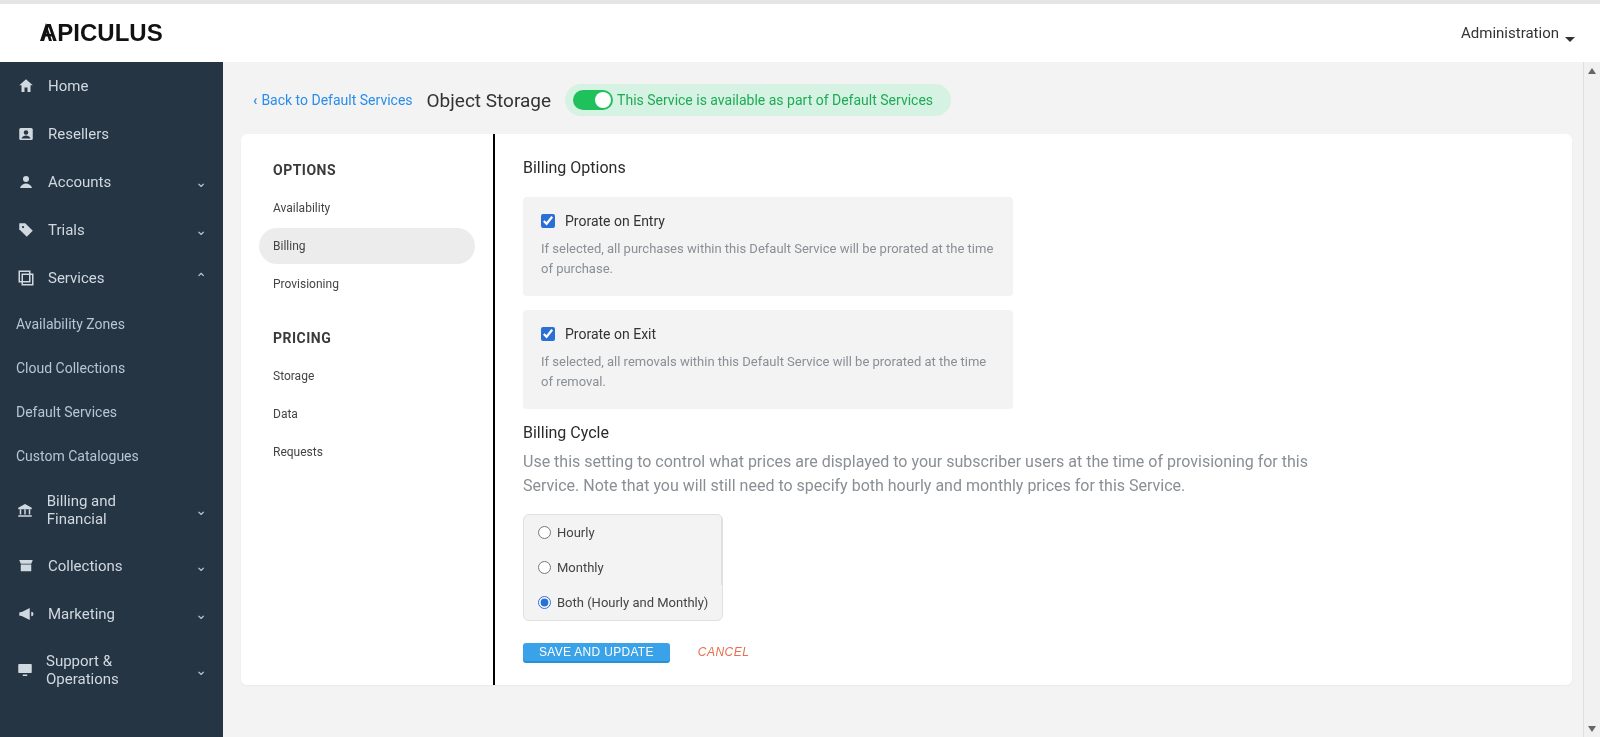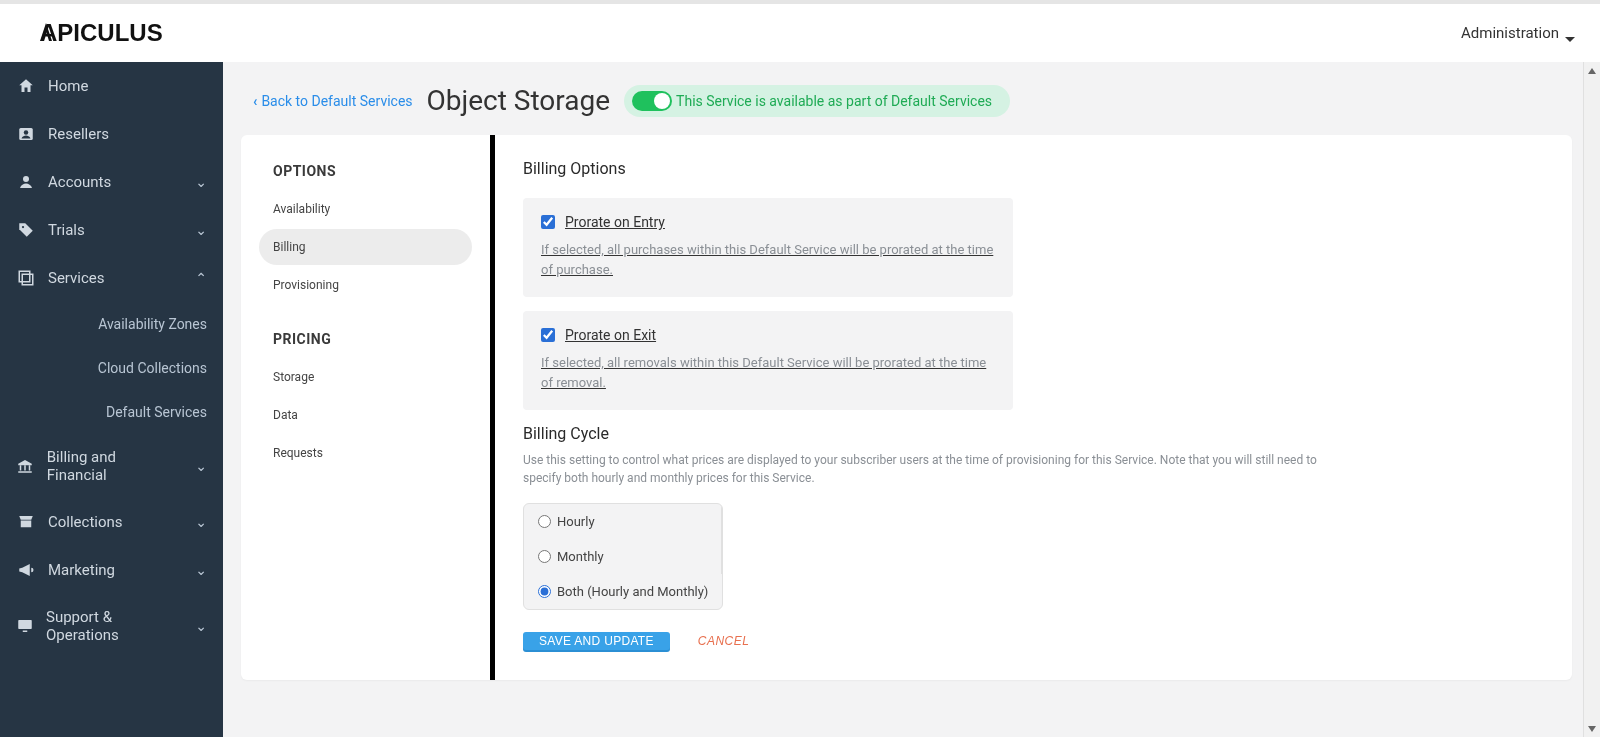--- a/index.html
+++ b/index.html
@@ -5,57 +5,57 @@
   * { box-sizing: border-box; margin: 0; padding: 0; }
   body { font-family: -apple-system, BlinkMacSystemFont, "Segoe UI", Roboto, Arial, sans-serif; background: #fff; color: #333; width:1600px; height:737px; overflow:hidden; }
   .topbar { height: 62px; border-top: 4px solid #e5e5e5; display:flex; align-items:center; justify-content:space-between; padding: 0 25px 0 40px; }
   .logo { font-weight: 900; font-size: 26px; letter-spacing: 0.5px; color:#111; font-style: italic;}
   .admin-link { font-size: 15px; color:#333; cursor:pointer; display:flex; align-items:flex-end; gap:6px; }
   .caret { width:0; height:0; border-left:5px solid transparent; border-right:5px solid transparent; border-top:5px solid #333; }
 
   .layout { display:flex; height: calc(737px - 62px); }
   .sidebar { width: 223px; background:#263544; color:#b8c5d3; display:flex; flex-direction:column; font-size:15px; }
   .nav-item { display:flex; align-items:center; gap:12px; padding: 14px 16px; cursor:pointer; color:#d0d8e0; }
-  .nav-item.sub { color:#b8c5d3; font-size:14px;justify-content:flex-end; }
+  .nav-item.sub { color:#b8c5d3; font-size:14px; }
   .nav-item .spacer { flex:1; }
   .nav-item .chev { font-size:14px; color:#b8c5d3; }
 
   .icon-box { width:20px; height:20px; display:flex; align-items:center; justify-content:center; }
   svg { display:block; }
 
   .main { flex:1; background:#f3f3f4; position:relative; }
   .scroll-strip { position:absolute; right:0; top:0; bottom:0; width:17px; background:#f1f1f1; border-left:1px solid #e0e0e0; }
   .scroll-thumb-top { position:absolute; right:2px; top:2px; width:13px; height:13px; display:flex; align-items:center; justify-content:center;}
   .scroll-thumb-bot { position:absolute; right:2px; bottom:2px; width:13px; height:13px; display:flex; align-items:center; justify-content:center;}
 
   .page-head { display:flex; align-items:center; gap:14px; padding: 22px 30px 18px 30px; }
   .back-link { color:#2a8de9; font-size:14px; cursor:pointer; display:flex; align-items:center; gap:4px; }
   .back-chev { font-size:14px; color:#2a8de9; font-weight:bold; }
-  .page-title { font-size:28px; color:#333; }
+  .page-title { font-size:19px; color:#333; }
   .status-pill { display:flex; align-items:center; gap:4px; background:#d5f2e3; color:#1fab55; padding:6px 18px 6px 8px; border-radius:18px; font-size:14px; }
   .toggle { width:40px; height:20px; background:#1fc15d; border-radius:10px; position:relative; }
   .toggle::after { content:""; position:absolute; right:2px; top:2px; width:16px; height:16px; background:#fff; border-radius:50%; }
 
   .card { background:#fff; margin: 0 28px 0 18px; border-radius:6px; display:flex; min-height:545px; box-shadow: 0 1px 2px rgba(0,0,0,0.04);}
-  .options-col { width:254px; border-right:5px solid #000000; padding: 28px 18px; }
+  .options-col { width:254px; border-right:2px solid #000000; padding: 28px 18px; }
   .opt-header { font-size:14px; font-weight:700; color:#3a3a3a; letter-spacing:0.5px; margin-bottom:12px; padding-left:14px;}
   .opt-item { padding:11px 14px; border-radius:20px; font-size:12px; color:#444; cursor:pointer; margin-bottom:2px;}
   .opt-item.active { background:#ececec; }
   .opt-header.second { margin-top:28px; }
 
   .content-col { flex:1; padding: 24px 28px; }
   .section-title { font-size:16px; color:#2a2a2a; margin-bottom:20px; }
-  .gray-box { background:#f3f3f4; border-radius:4px; padding:16px 18px 18px 18px; margin-bottom:14px; max-width:490px;text-decoration:underline;}
+  .gray-box { background:#f3f3f4; border-radius:4px; padding:16px 18px 18px 18px; margin-bottom:14px; max-width:490px;}
   .check-row { display:flex; align-items:center; gap:10px; margin-bottom:10px; }
   .check-row input[type=checkbox]{ width:14px; height:14px; accent-color:#2a6fd6; }
   .check-label { font-size:14px; color:#333; }
   .check-desc { font-size:13px; color:#8a8f95; line-height:1.5; }
 
   .sub-title { font-size:16px; color:#2a2a2a; margin-top:6px; margin-bottom:8px; }
-  .sub-desc { font-size:12px; color:#8a8f95; line-height:1.5; max-width:800px; margin-bottom:16px;}
+  .sub-desc { font-size:16px; color:#8a8f95; line-height:1.5; max-width:800px; margin-bottom:16px;}
 
   .radio-group { display:inline-flex; border:1px solid #e0e0e0; border-radius:6px; overflow:hidden; background:#f3f3f4;flex-direction:column;}
   .radio-seg { display:flex; align-items:center; gap:6px; padding:10px 14px; border-right:1px solid #e0e0e0; font-size:13px; color:#444; cursor:pointer;}
   .radio-seg:last-child { border-right:none; }
   .radio-seg input[type=radio]{ width:13px; height:13px; accent-color:#2a6fd6; }
 
   .btn-row { margin-top:22px; display:flex; align-items:center; gap:28px; }
   .btn-primary { background:#39a2e8; color:#fff; border:none; padding:2px 16px; font-size:12px; letter-spacing:0.3px; border-radius:3px; cursor:pointer; box-shadow: 0 2px 0 #2b8fd4;}
   .btn-cancel { background:none; border:none; color:#e8704f; font-size:12px; letter-spacing:0.5px; cursor:pointer;font-style:italic; }
 </style>
@@ -129,20 +129,23 @@
       <span class="chev">⌃</span>
     </div>
     <div class="nav-item sub">
       <span>Availability Zones</span>
     </div>
     <div class="nav-item sub">
       <span>Cloud Collections</span>
     </div>
     <div class="nav-item sub">
       <span>Default Services</span>
+    </div>
+    <div class="nav-item sub">
+      <span>Custom Catalogues</span>
     </div>
     <div class="nav-item">
       <span class="icon-box">
         <svg width="18" height="18" viewBox="0 0 24 24" fill="#d0d8e0">
             <path d="M3 9l9-5 9 5v2H3z"></path>
             <rect x="5" y="11" width="2" height="7"></rect>
             <rect x="11" y="11" width="2" height="7"></rect>
             <rect x="17" y="11" width="2" height="7"></rect>
             <rect x="3" y="19" width="18" height="2"></rect>
           </svg>

